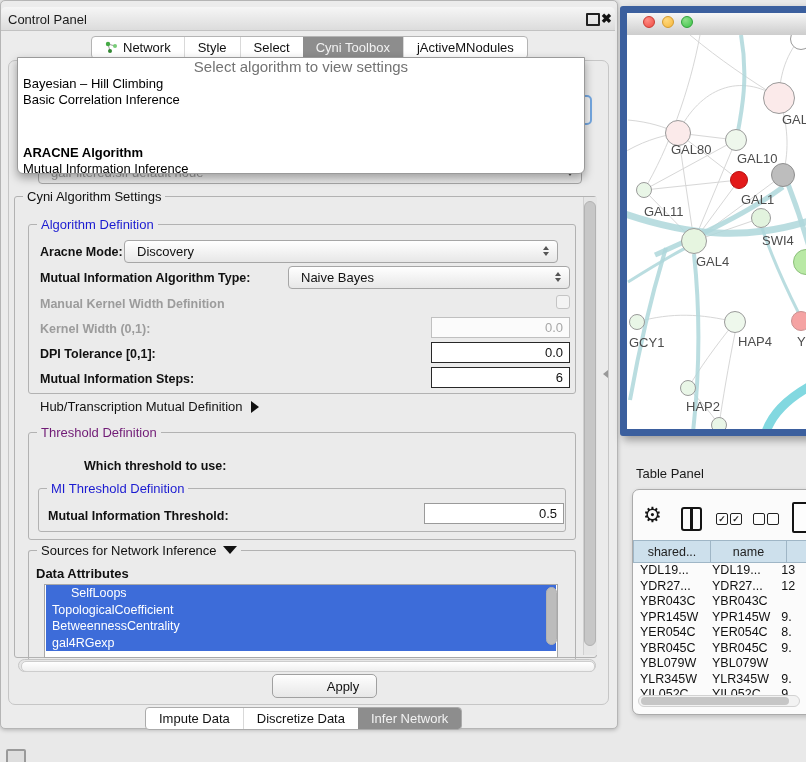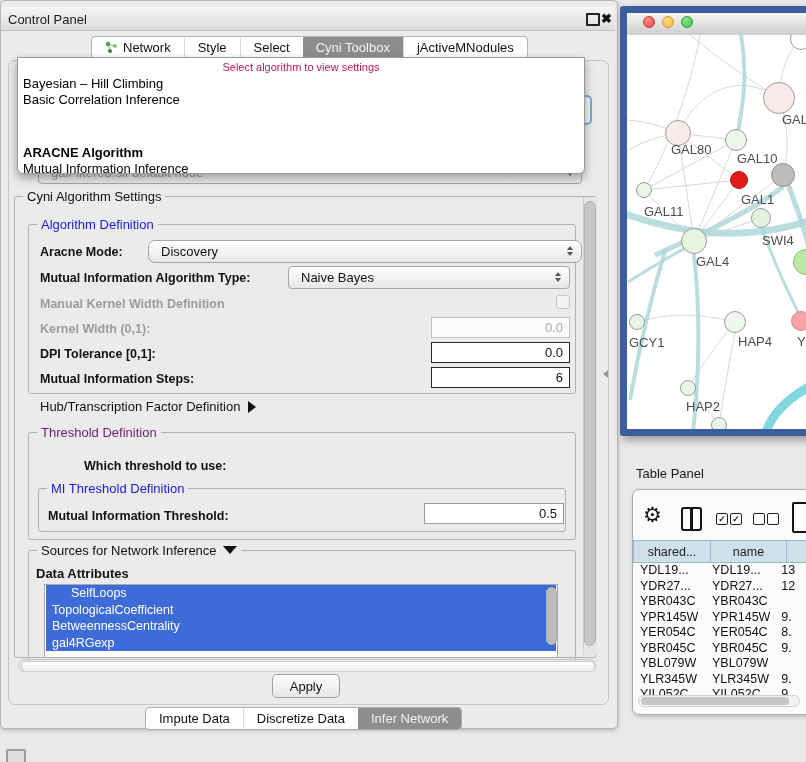--- a/index.html
+++ b/index.html
@@ -27,21 +27,21 @@
          font-size:13px;display:flex;align-items:center;padding-left:12px;box-sizing:border-box;}
   .stepper{position:absolute;right:7px;top:50%;margin-top:-6px;width:7px;height:12px;}
   .stepper i{display:block;width:0;height:0;border-left:3.5px solid transparent;border-right:3.5px solid transparent;}
   .stepper .up{border-bottom:4px solid #555;margin-bottom:2px;}
   .stepper .dn{border-top:4px solid #555;}
   .ghost-combo{left:38px;top:160px;width:544px;height:24px;color:#9b9b9b;}
   .focus-combo{left:40px;top:95px;width:548px;height:26px;border:2px solid #74a7e0;border-radius:5px;background:#f2f2f2;}
   
   .popup{left:17px;top:57px;width:566px;height:115px;background:#fff;border:1px solid #9a9a9a;
          border-radius:0 0 6px 6px;box-shadow:0 4px 10px rgba(0,0,0,.35);z-index:30;overflow:hidden;}
-  .popup-placeholder{height:18px;line-height:18px;text-align:center;color:#be185d;font-size:11px;}
+  .popup-placeholder{height:18px;line-height:18px;text-align:center;color:#737373;font-size:15px;}
   .popup-item{height:16px;line-height:16px;padding-left:5px;font-size:13px;color:#000;white-space:nowrap;}
   .popup-item.bold{font-weight:bold;margin-top:37px;}
   
   .group{border:1px solid #b2b2b2;border-radius:3px;}
   .legend{position:absolute;top:-8px;left:8px;background:#ebebeb;padding:0 4px;font-size:13px;white-space:nowrap;}
   .legend.blue{color:#1b1bd1;}
   .legend.green{color:#701a75;}
   .lbl{font-size:12.5px;font-weight:bold;color:#111;white-space:nowrap;}
   .lbl.dis{color:#9c9c9c;}
   .field{border:1px solid #9a9a9a;background:#fff;font-size:13px;text-align:right;
@@ -156,21 +156,21 @@
     <span class="legend">Cyni Algorithm Settings</span>
   </div>
 
   <div class="abs vscroll-track" style="left:583px;top:197px;width:13px;height:458px;"></div>
   <div class="abs vscroll-thumb" style="left:584px;top:201px;width:10px;height:443px;"></div>
 
   <div class="abs group" style="left:28px;top:224px;width:546px;height:168px;">
     <span class="legend blue">Algorithm Definition</span>
   </div>
   <div class="abs lbl" style="left:40px;top:245px;">Aracne Mode:</div>
-  <div class="abs combo" style="left:148px;top:240px;width:434px;height:23px;border-radius:7px;">
+  <div class="abs combo" style="left:124px;top:240px;width:434px;height:23px;">
     <span>Discovery</span>
     <span class="stepper">
         <i class="up"></i>
         <i class="dn"></i>
       </span>
   </div>
   <div class="abs lbl" style="left:40px;top:271px;">Mutual Information Algorithm Type:</div>
   <div class="abs combo" style="left:288px;top:266px;width:282px;height:23px;">
     <span>Naive Bayes</span>
     <span class="stepper">
@@ -187,21 +187,21 @@
   <div class="abs lbl" style="left:40px;top:347px;">DPI Tolerance [0,1]:</div>
   <div class="abs field dark" style="left:431px;top:342px;width:139px;height:21px;">
     <span>0.0</span>
   </div>
   <div class="abs lbl" style="left:40px;top:372px;">Mutual Information Steps:</div>
   <div class="abs field dark" style="left:431px;top:367px;width:139px;height:21px;">
     <span>6</span>
   </div>
 
   <div class="abs" style="left:40px;top:399px;font-size:13px;">
-    <span>Hub/Transcription Factor Definition</span><span class="arrow-right"></span>
+    <span>Hub/Transcription Mutual Definition</span><span class="arrow-right"></span>
   </div>
 
   <div class="abs group" style="left:28px;top:432px;width:546px;height:106px;">
     <span class="legend green">Threshold Definition</span>
   </div>
   <div class="abs lbl" style="left:84px;top:459px;">Which threshold to use:</div>
   <div class="abs group" style="left:38px;top:488px;width:526px;height:42px;">
     <span class="legend blue">MI Threshold Definition</span>
   </div>
   <div class="abs lbl" style="left:48px;top:509px;">Mutual Information Threshold:</div>
@@ -220,21 +220,21 @@
         <div class="attr-item" style="background: rgb(61, 108, 217);">BetweennessCentrality</div>
         <div class="attr-item" style="background: rgb(61, 108, 217);">gal4RGexp</div>
       </div>
   </div>
   <div class="abs vscroll-thumb" style="left:546px;top:587px;width:9px;height:56px;background:#bcbcbc;"></div>
 
   <div class="abs hscroll">
       <div class="hscroll-thumb"></div>
     </div>
 
-  <div class="abs btn" style="left:272px;top:674px;width:66px;height:22px;">
+  <div class="abs btn" style="left:272px;top:674px;width:66px;height:22px;padding-left:37px;">
     <span>Apply</span>
   </div>
 
   <div class="abs btabbar">
     <div class="tab">
         <span>Impute Data</span>
       </div>
     <div class="tab">
         <span>Discretize Data</span>
       </div>

